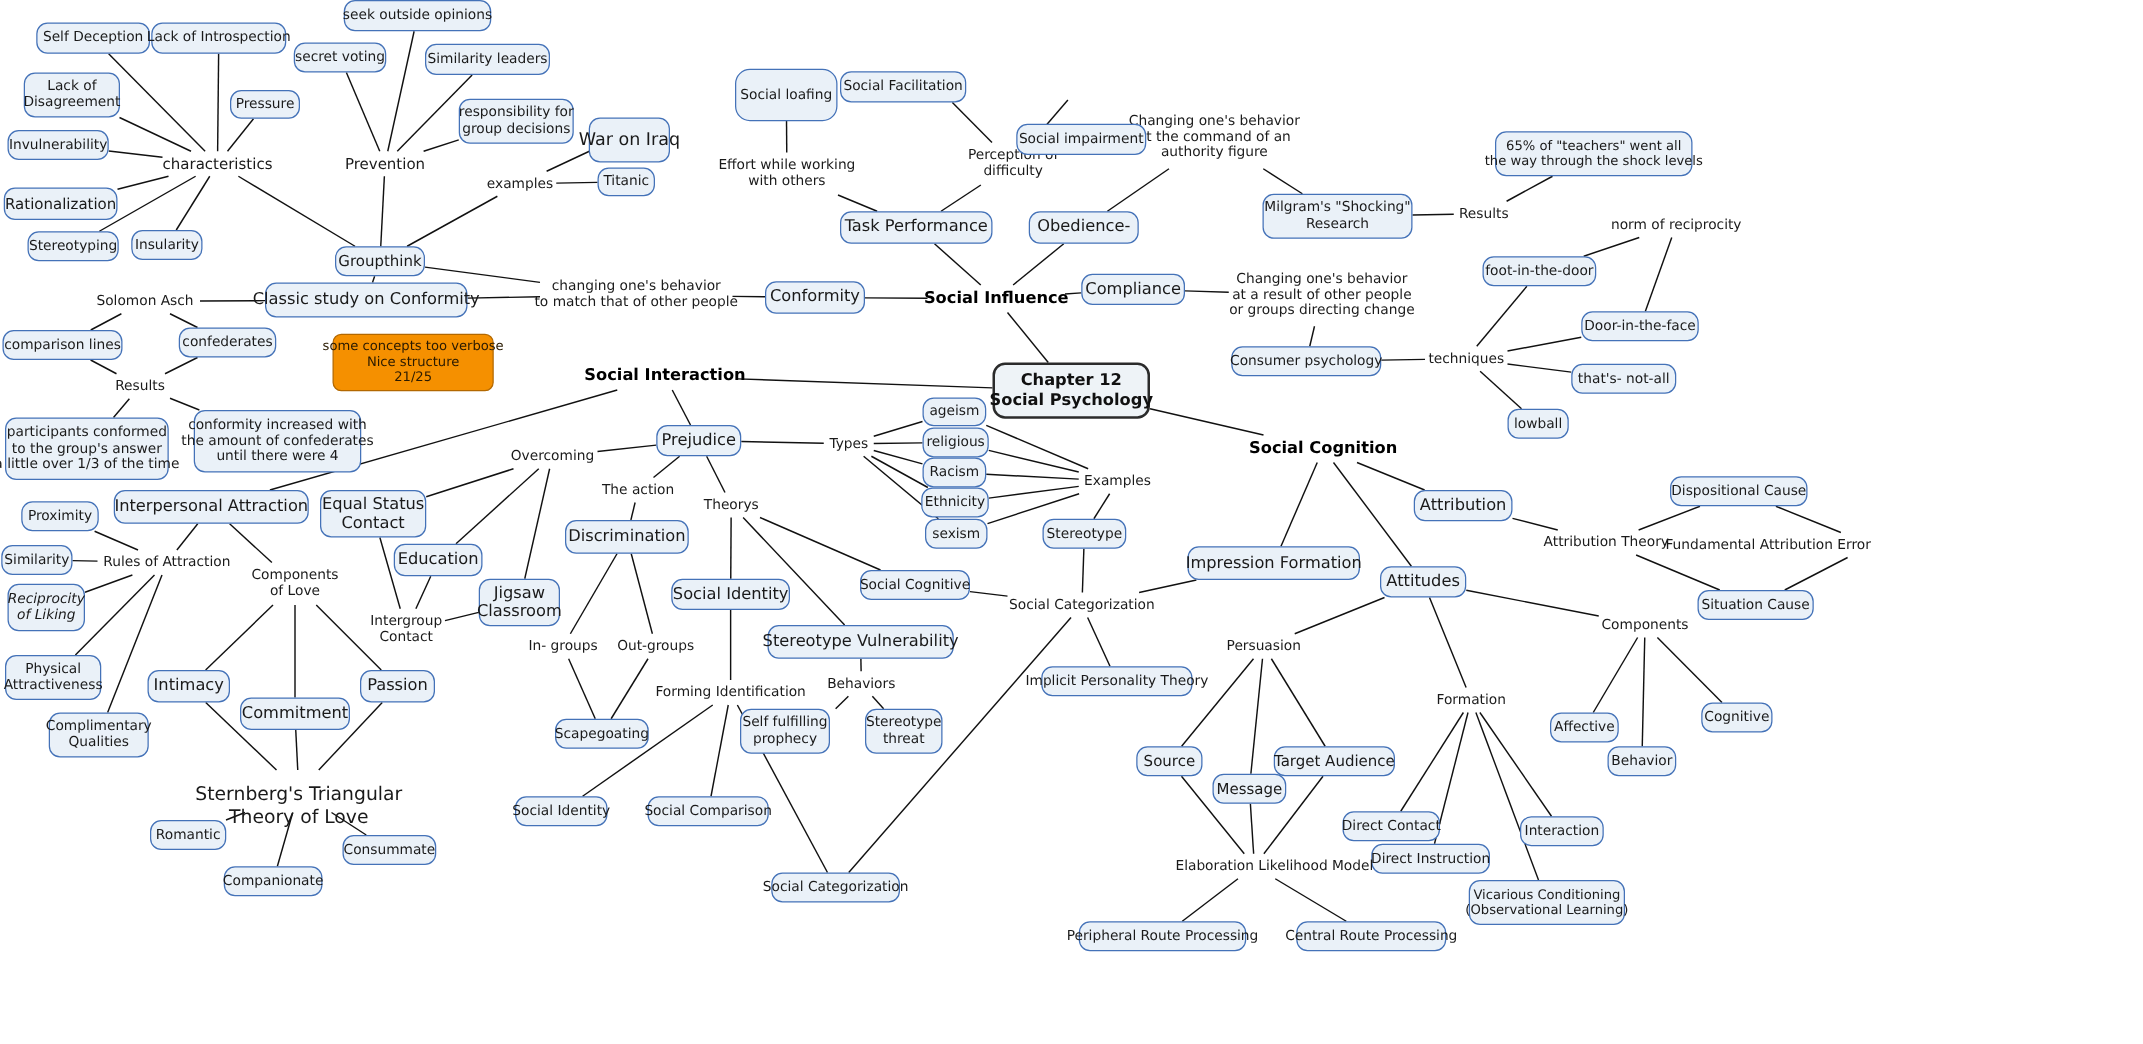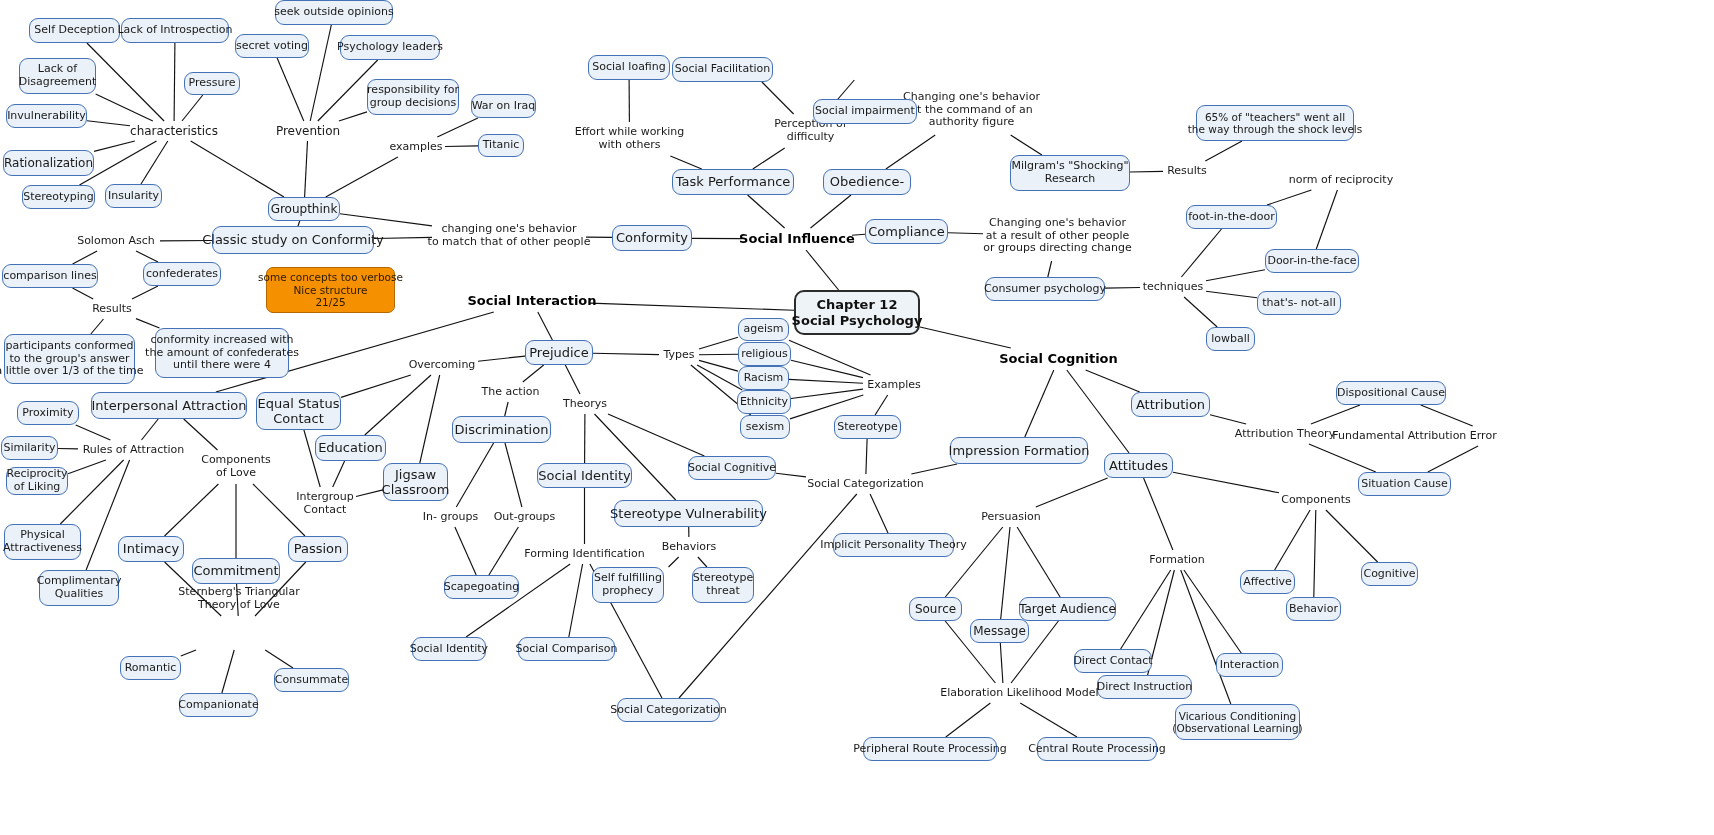--- a/index.html
+++ b/index.html
@@ -156,40 +156,40 @@
       <line x1="1183.9" y1="570.0" x2="1241.2" y2="653.0" stroke="#111111" stroke-width="1.15"></line>
       <line x1="1310.1" y1="510.0" x2="1274.6" y2="570.0" stroke="#111111" stroke-width="1.15"></line>
       <line x1="1315.8" y1="510.0" x2="1313.8" y2="597.0" stroke="#111111" stroke-width="1.15"></line>
       <line x1="1325.9" y1="510.0" x2="1377.6" y2="562.0" stroke="#111111" stroke-width="1.15"></line>
     </svg>
   <div id="node-layer">
       <div class="node box" style="left: 29px; top: 18px; width: 91px; height: 25px; font-size: 11px;">Self Deception</div>
       <div class="node box" style="left: 121px; top: 18px; width: 108px; height: 25px; font-size: 11px;">Lack of Introspection</div>
       <div class="node box" style="left: 275px; top: 0px; width: 118px; height: 25px; font-size: 11px;">seek outside opinions</div>
       <div class="node box" style="left: 235px; top: 34px; width: 74px; height: 24px; font-size: 11px;">secret voting</div>
-      <div class="node box" style="left: 340px; top: 35px; width: 100px; height: 25px; font-size: 11px;">Psychology leaders</div>
+      <div class="node box" style="left: 340px; top: 35px; width: 100px; height: 25px; font-size: 11px;">Similarity leaders</div>
       <div class="node box" style="left: 19px; top: 58px; width: 77px; height: 36px; font-size: 11px;">Lack of
 Disagreement</div>
       <div class="node box" style="left: 184px; top: 72px; width: 56px; height: 23px; font-size: 11px;">Pressure</div>
       <div class="node box" style="left: 367px; top: 79px; width: 92px; height: 36px; font-size: 11px;">responsibility for
 group decisions</div>
-      <div class="node box" style="left: 471px; top: 94px; width: 65px; height: 24px; font-size: 11px;">War on Iraq</div>
+      <div class="node box" style="left: 471px; top: 94px; width: 65px; height: 36px; font-size: 14px;">War on Iraq</div>
       <div class="node box" style="left: 6px; top: 104px; width: 81px; height: 24px; font-size: 11px;">Invulnerability</div>
       <div class="node box" style="left: 1196px; top: 105px; width: 158px; height: 36px; font-size: 10.5px;">65% of "teachers" went all
 the way through the shock levels</div>
       <div class="node plain" style="left: 130px; top: 121px; width: 88px; height: 20px; font-size: 12px;">characteristics</div>
       <div class="node plain" style="left: 272px; top: 121px; width: 72px; height: 20px; font-size: 12px;">Prevention</div>
       <div class="node plain" style="left: 572px; top: 122px; width: 115px; height: 34px; font-size: 11px;">Effort while working
 with others</div>
       <div class="node plain" style="left: 766px; top: 114px; width: 89px; height: 34px; font-size: 11px;">Perception of
 difficulty</div>
       <div class="node plain" style="left: 901px; top: 85px; width: 141px; height: 50px; font-size: 11px;">Changing one's behavior
 at the command of an
 authority figure</div>
-      <div class="node box" style="left: 588px; top: 55px; width: 82px; height: 25px; font-size: 11px;">Social loafing</div>
+      <div class="node box" style="left: 588px; top: 55px; width: 82px; height: 42px; font-size: 11px; border-radius: 12px;">Social loafing</div>
       <div class="node box" style="left: 672px; top: 57px; width: 101px; height: 25px; font-size: 11px;">Social Facilitation</div>
       <div class="node box" style="left: 813px; top: 55px; width: 104px; height: 25px; font-size: 11px; margin-top: 44px;">Social impairment</div>
       <div class="node plain" style="left: 387px; top: 137px; width: 58px; height: 20px; font-size: 11px;">examples</div>
       <div class="node box" style="left: 478px; top: 134px; width: 46px; height: 23px; font-size: 11px;">Titanic</div>
       <div class="node box" style="left: 3px; top: 150px; width: 91px; height: 26px; font-size: 12px;">Rationalization</div>
       <div class="node box" style="left: 1010px; top: 155px; width: 120px; height: 36px; font-size: 11px;">Milgram's "Shocking"
 Research</div>
       <div class="node plain" style="left: 1163px; top: 161px; width: 48px; height: 20px; font-size: 11px;">Results</div>
       <div class="node plain" style="left: 1286px; top: 170px; width: 110px; height: 20px; font-size: 11px;">norm of reciprocity</div>
       <div class="node box" style="left: 672px; top: 169px; width: 122px; height: 26px; font-size: 13px;">Task Performance</div>
@@ -250,21 +250,21 @@
       <div class="node box" style="left: 452px; top: 416px; width: 99px; height: 27px; font-size: 13px;">Discrimination</div>
       <div class="node plain" style="left: 1232px; top: 424px; width: 106px; height: 20px; font-size: 11px;">Attribution Theory</div>
       <div class="node plain" style="left: 1332px; top: 426px; width: 165px; height: 20px; font-size: 11px;">Fundamental Attribution Error</div>
       <div class="node box" style="left: 1px; top: 436px; width: 57px; height: 24px; font-size: 11px;">Similarity</div>
       <div class="node plain" style="left: 78px; top: 440px; width: 111px; height: 20px; font-size: 11px;">Rules of Attraction</div>
       <div class="node box" style="left: 950px; top: 437px; width: 138px; height: 27px; font-size: 13px;">Impression Formation</div>
       <div class="node box" style="left: 315px; top: 435px; width: 71px; height: 26px; font-size: 13px;">Education</div>
       <div class="node plain" style="left: 199px; top: 450px; width: 74px; height: 34px; font-size: 11px;">Components
 of Love</div>
       <div class="node box" style="left: 1104px; top: 453px; width: 69px; height: 25px; font-size: 13px;">Attitudes</div>
-      <div class="node box" style="left: 6px; top: 467px; width: 62px; height: 28px; font-size: 11px;">Reciprocity
+      <div class="node box" style="left: 6px; top: 467px; width: 62px; height: 38px; font-size: 11px; font-style: italic;">Reciprocity
 of Liking</div>
       <div class="node box" style="left: 383px; top: 463px; width: 65px; height: 38px; font-size: 13px;">Jigsaw
 Classroom</div>
       <div class="node box" style="left: 537px; top: 463px; width: 95px; height: 25px; font-size: 13px;">Social Identity</div>
       <div class="node box" style="left: 1358px; top: 472px; width: 93px; height: 24px; font-size: 11px;">Situation Cause</div>
       <div class="node box" style="left: 688px; top: 456px; width: 88px; height: 24px; font-size: 11px;">Social Cognitive</div>
       <div class="node plain" style="left: 806px; top: 474px; width: 119px; height: 20px; font-size: 11px;">Social Categorization</div>
       <div class="node plain" style="left: 294px; top: 487px; width: 62px; height: 34px; font-size: 11px;">Intergroup
 Contact</div>
       <div class="node plain" style="left: 1279px; top: 490px; width: 74px; height: 20px; font-size: 11px;">Components</div>
@@ -285,21 +285,21 @@
 prophecy</div>
       <div class="node box" style="left: 692px; top: 567px; width: 62px; height: 36px; font-size: 11px;">Stereotype
 threat</div>
       <div class="node box" style="left: 1240px; top: 570px; width: 55px; height: 24px; font-size: 11px;">Affective</div>
       <div class="node box" style="left: 1361px; top: 562px; width: 57px; height: 24px; font-size: 11px;">Cognitive</div>
       <div class="node box" style="left: 39px; top: 570px; width: 80px; height: 36px; font-size: 11px;">Complimentary
 Qualities</div>
       <div class="node box" style="left: 1286px; top: 597px; width: 55px; height: 24px; font-size: 11px;">Behavior</div>
       <div class="node box" style="left: 909px; top: 597px; width: 53px; height: 24px; font-size: 12px;">Source</div>
       <div class="node box" style="left: 1019px; top: 597px; width: 97px; height: 24px; font-size: 12px;">Target Audience</div>
-      <div class="node plain" style="left: 180px; top: 582px; width: 118px; height: 34px; font-size: 11px;">Sternberg's Triangular
+      <div class="node plain" style="left: 180px; top: 628px; width: 118px; height: 34px; font-size: 15px;">Sternberg's Triangular
 Theory of Love</div>
       <div class="node box" style="left: 970px; top: 619px; width: 59px; height: 24px; font-size: 12px;">Message</div>
       <div class="node box" style="left: 412px; top: 637px; width: 74px; height: 24px; font-size: 11px;">Social Identity</div>
       <div class="node box" style="left: 518px; top: 637px; width: 97px; height: 24px; font-size: 11px;">Social Comparison</div>
       <div class="node box" style="left: 444px; top: 575px; width: 75px; height: 24px; font-size: 11px;">Scapegoating</div>
       <div class="node box" style="left: 120px; top: 656px; width: 61px; height: 24px; font-size: 11px;">Romantic</div>
       <div class="node box" style="left: 1074px; top: 649px; width: 78px; height: 24px; font-size: 11px;">Direct Contact</div>
       <div class="node box" style="left: 1216px; top: 653px; width: 67px; height: 24px; font-size: 11px;">Interaction</div>
       <div class="node box" style="left: 274px; top: 668px; width: 75px; height: 24px; font-size: 11px;">Consummate</div>
       <div class="node box" style="left: 1097px; top: 675px; width: 95px; height: 24px; font-size: 11px;">Direct Instruction</div>

